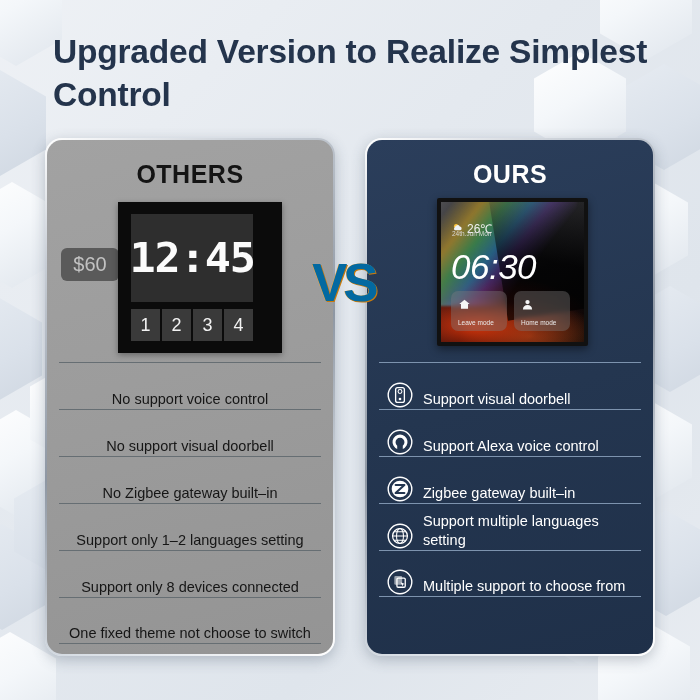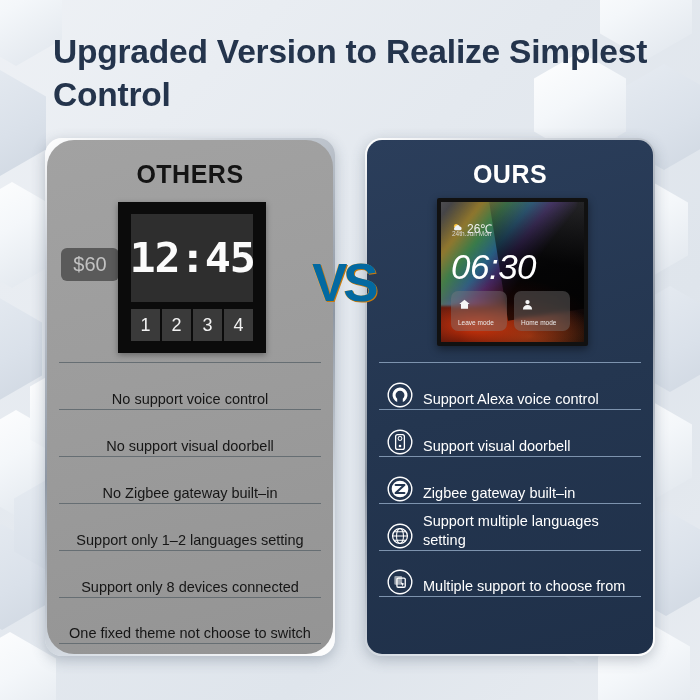--- a/index.html
+++ b/index.html
@@ -56,42 +56,41 @@
   }
   .panel-inner {
     width: 100%; height: 100%;
     border-radius: 15px;
     overflow: hidden;
     position: relative;
   }
   #panel-others { left: 45px; }
   #panel-others .panel-inner {
     background: linear-gradient(165deg, #a2a2a2 0%, #9c9c9c 45%, #949494 100%);
-    border-radius: 27px;
   }
   #panel-ours  { left: 365px; }
   #panel-ours .panel-inner {
     background: linear-gradient(165deg, #2b3e5b 0%, #243650 50%, #1f3049 100%);
   }
 
   .panel-heading {
     text-align: center;
     font-size: 25px;
     font-weight: bold;
     margin-top: 20px;
     letter-spacing: 0.5px;
   }
   #panel-others .panel-heading { color: #141414; }
   #panel-ours   .panel-heading { color: #ffffff; }
 
   
   #others-device {
     position: absolute;
     left: 71px; top: 62px;
-    width: 148px; height: 151px;
+    width: 164px; height: 151px;
     background: #0b0b0b;
     z-index: 3;
     box-shadow: 0 2px 6px rgba(0,0,0,0.35);
   }
   #others-screen {
     position: absolute;
     left: 13px; top: 12px;
     width: 122px; height: 88px;
     background: #2e2e2e;
     display: flex; align-items: center; justify-content: center;
@@ -369,36 +368,36 @@
         </div>
       </div>
     </div>
 
     <div class="features">
 
       <div class="feat-row">
         <span class="feat-icon">
           <svg viewBox="0 0 32 32">
               <circle cx="16" cy="16" r="13.5" fill="none" stroke="#fff" stroke-width="1.6"></circle>
-            <path d="M16 7.5a8.5 8.5 0 0 1 3.2 16.4v-3.6a5.1 5.1 0 1 0-6.4 0v3.6A8.5 8.5 0 0 1 16 7.5z" fill="#fff"></path>
+            <rect x="11" y="7.5" width="10" height="17" rx="2.2" fill="none" stroke="#fff" stroke-width="1.5"></rect>
+            <circle cx="16" cy="12" r="2.2" fill="none" stroke="#fff" stroke-width="1.2"></circle>
+            <circle cx="16" cy="20.5" r="1.5" fill="#fff"></circle>
             </svg>
         </span>
-        <span class="feat-text">Support Alexa voice control</span>
+        <span class="feat-text">Support visual doorbell</span>
       </div>
 
       <div class="feat-row">
         <span class="feat-icon">
           <svg viewBox="0 0 32 32">
               <circle cx="16" cy="16" r="13.5" fill="none" stroke="#fff" stroke-width="1.6"></circle>
-            <rect x="11" y="7.5" width="10" height="17" rx="2.2" fill="none" stroke="#fff" stroke-width="1.5"></rect>
-            <circle cx="16" cy="12" r="2.2" fill="none" stroke="#fff" stroke-width="1.2"></circle>
-            <circle cx="16" cy="20.5" r="1.5" fill="#fff"></circle>
+            <path d="M16 7.5a8.5 8.5 0 0 1 3.2 16.4v-3.6a5.1 5.1 0 1 0-6.4 0v3.6A8.5 8.5 0 0 1 16 7.5z" fill="#fff"></path>
             </svg>
         </span>
-        <span class="feat-text">Support visual doorbell</span>
+        <span class="feat-text">Support Alexa voice control</span>
       </div>
 
       <div class="feat-row">
         <span class="feat-icon">
           <svg viewBox="0 0 32 32">
               <circle cx="16" cy="16" r="13.5" fill="none" stroke="#fff" stroke-width="1.6"></circle>
             <circle cx="16" cy="16" r="9.5" fill="#fff"></circle>
             <path d="M11 11.5h10L11 20.5h10" fill="none" stroke="#243650" stroke-width="2.4" stroke-linecap="round" stroke-linejoin="round"></path>
             </svg>
         </span>

